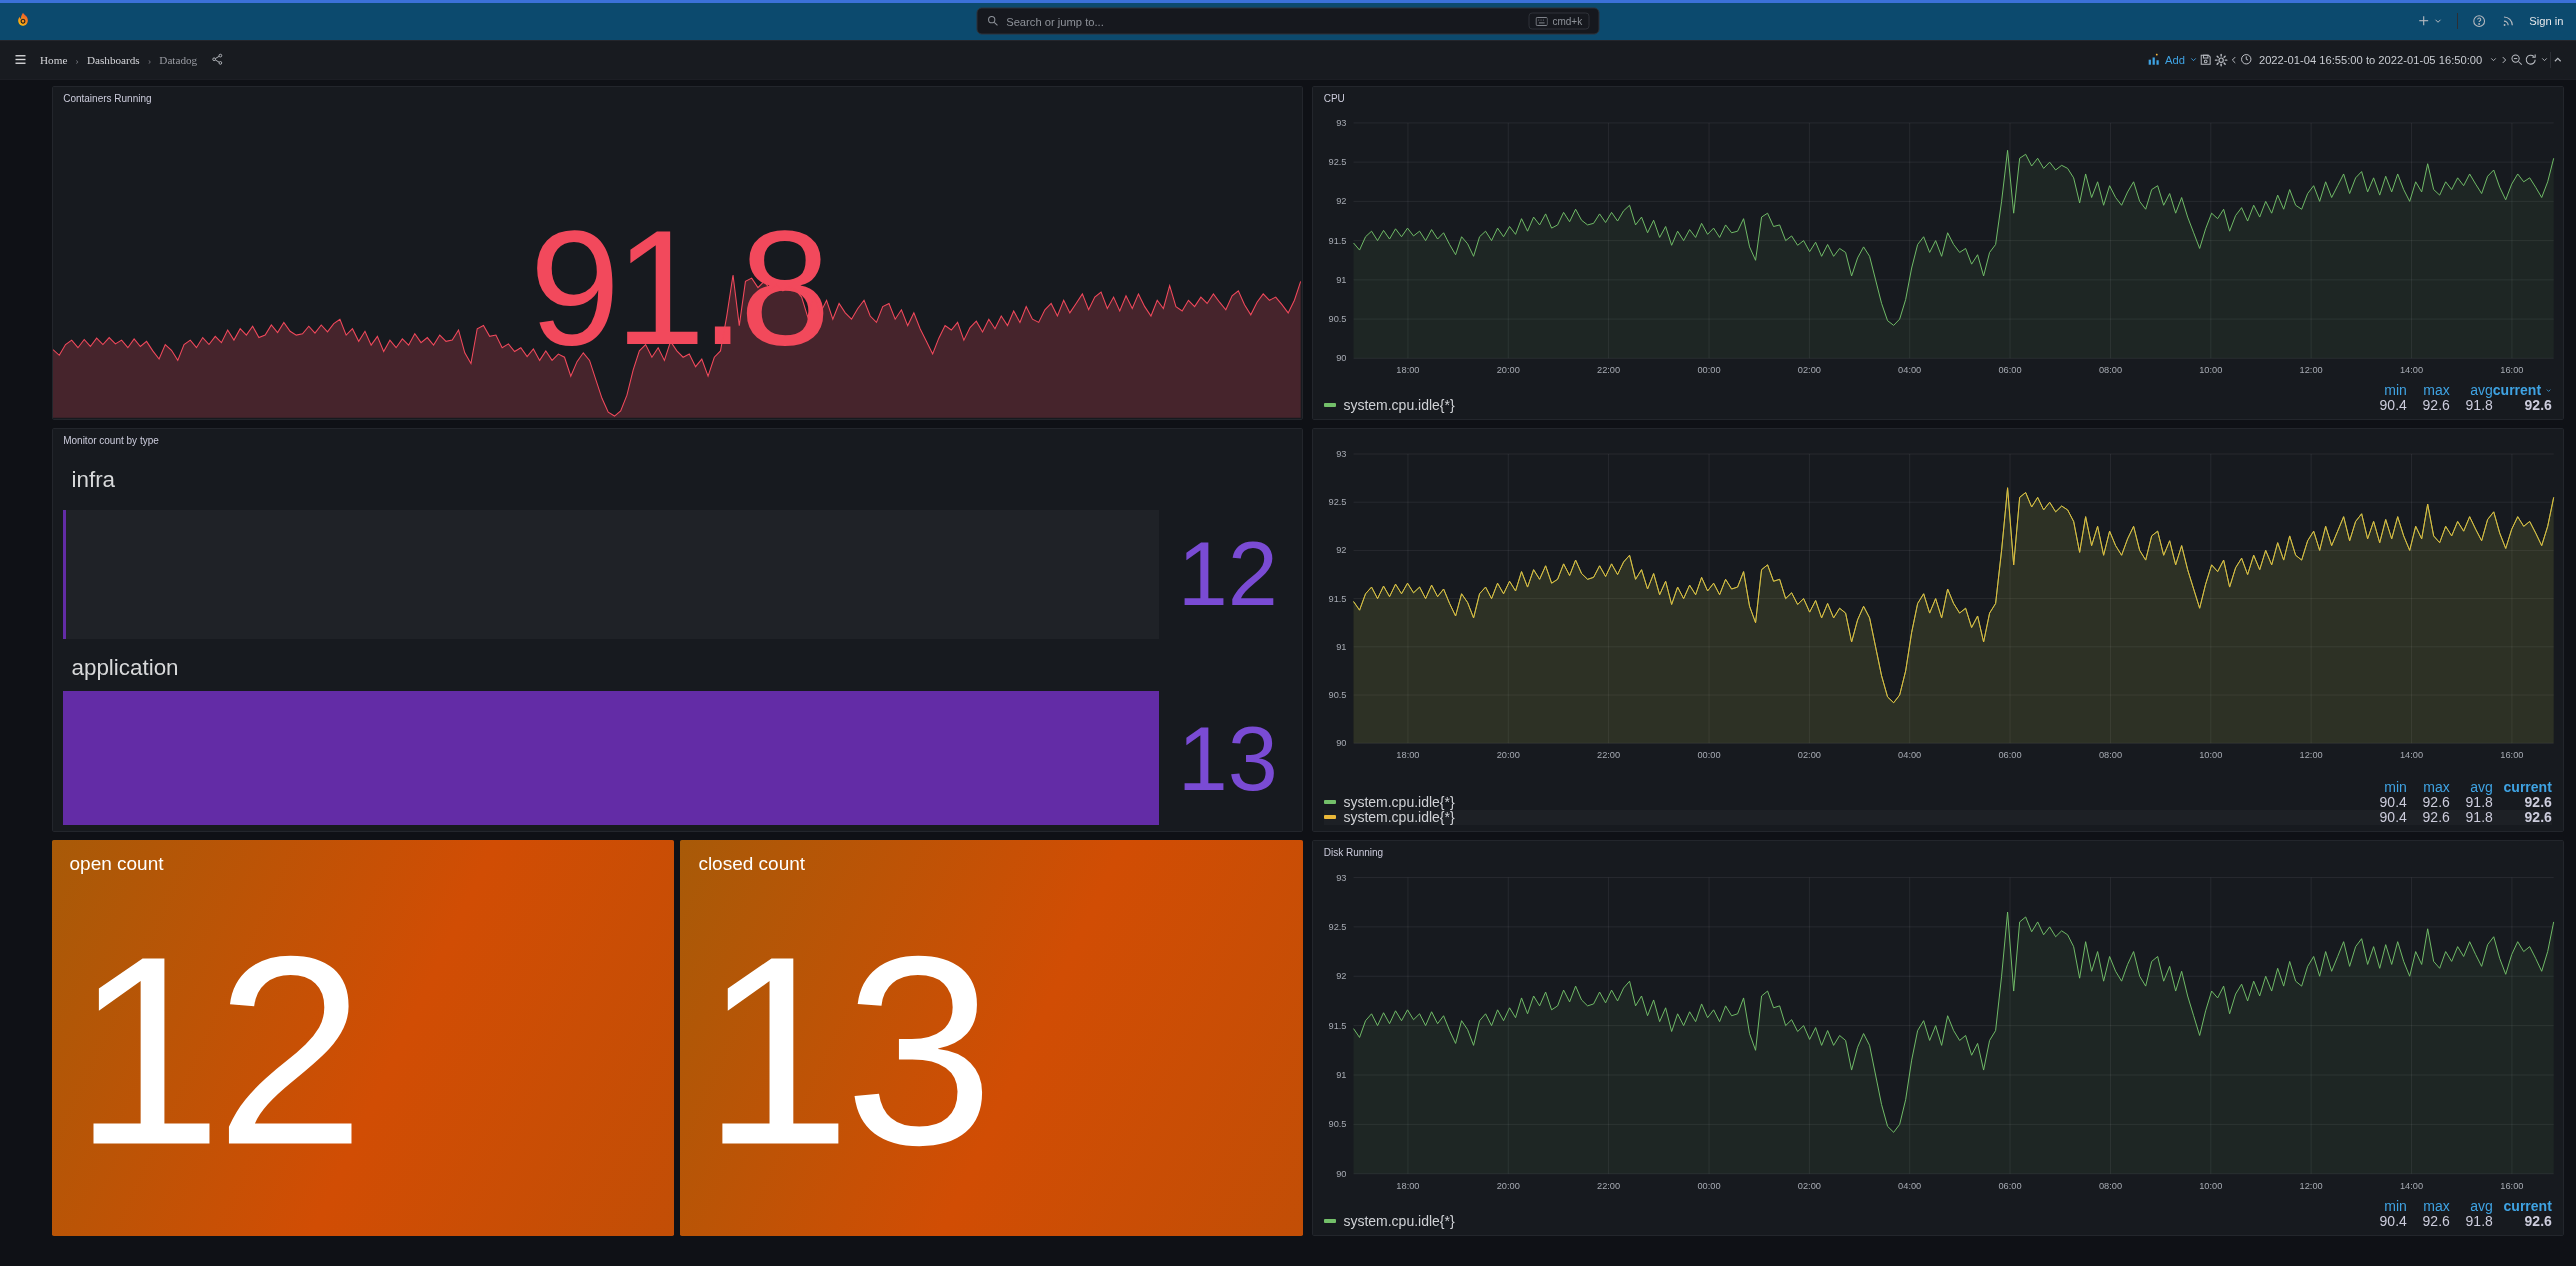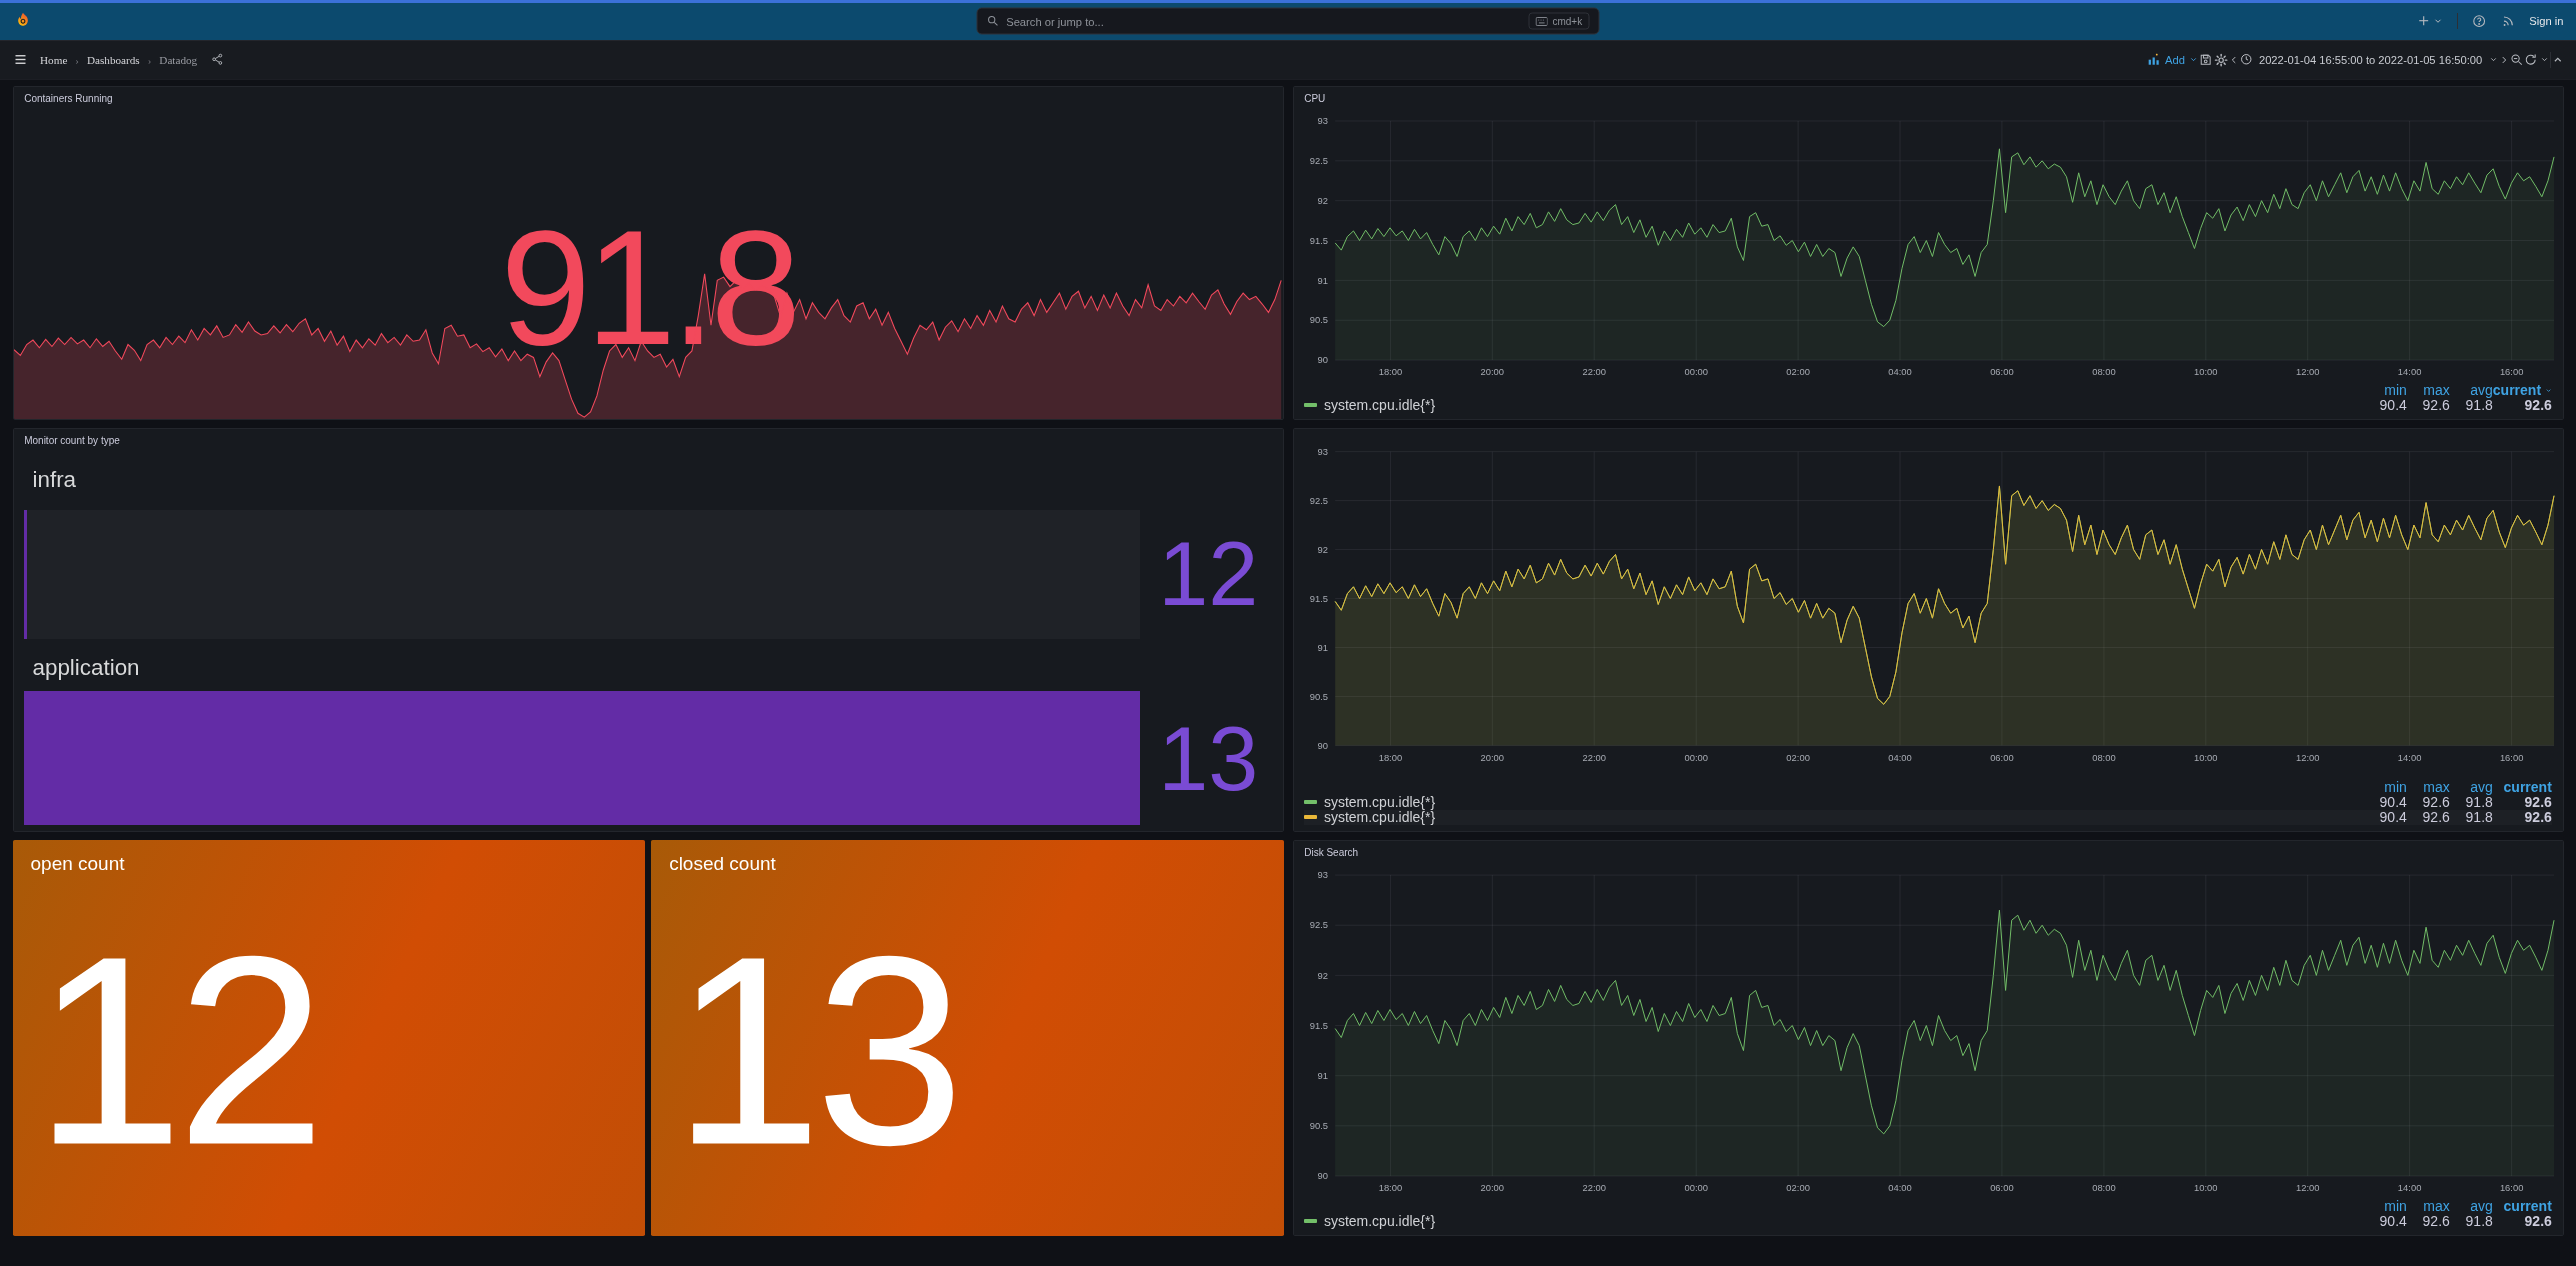--- a/index.html
+++ b/index.html
@@ -45,20 +45,21 @@
   .timebtn { display:flex; align-items:center; gap:6.3px; color:#c9ccd2; font-size:11.2px; cursor:pointer; }
 
   
   .content {
     padding:6.3px 12.5px 0;
     display:grid;
     grid-template-columns:1fr 1fr;
     grid-template-rows:334px 404px 396px;
     gap:8px 9px;
     grid-template-areas:"containers cpu" "monitor memory" "bottomleft disk";
+    margin-left:39px;
   }
   .panel {
     background:#171a1f; border:0.9px solid #23262c; border-radius:1.8px;
     position:relative; overflow:hidden; display:flex; flex-direction:column;
   }
   .ptitle { height:23px; padding:6.3px 10.7px 0; font-size:10px; font-weight:500; color:#ccccdc; flex:0 0 auto; }
   svg.chart { flex:1 1 auto; width:100%; min-height:0; display:block; }
 
   
   .legend { flex:0 0 auto; padding:0 10.7px 6.3px; font-size:14px; }
@@ -455,21 +456,21 @@
       <div class="ostat-title">open count</div>
       <div class="ostat-value">12</div>
     </section>
     <section class="ostat">
       <div class="ostat-title">closed count</div>
       <div class="ostat-value">13</div>
     </section>
   </div>
 
   <section class="panel" style="grid-area:disk">
-    <div class="ptitle">Disk Search</div>
+    <div class="ptitle">Disk Running</div>
     <svg class="chart" viewBox="0 0 1417 373">
         <line x1="107.6533" y1="12" x2="107.6533" y2="348" stroke="rgba(204,204,220,0.10)"></line>
         <text x="107.6533" y="365" text-anchor="middle" fill="#a6aab2" font-size="10.5">18:00</text>
         <line x1="221.4329" y1="12" x2="221.4329" y2="348" stroke="rgba(204,204,220,0.10)"></line>
         <text x="221.4329" y="365" text-anchor="middle" fill="#a6aab2" font-size="10.5">20:00</text>
         <line x1="335.2125" y1="12" x2="335.2125" y2="348" stroke="rgba(204,204,220,0.10)"></line>
         <text x="335.2125" y="365" text-anchor="middle" fill="#a6aab2" font-size="10.5">22:00</text>
         <line x1="449.12820000000005" y1="12" x2="449.12820000000005" y2="348" stroke="rgba(204,204,220,0.10)"></line>
         <text x="449.12820000000005" y="365" text-anchor="middle" fill="#a6aab2" font-size="10.5">00:00</text>
         <line x1="562.9078000000001" y1="12" x2="562.9078000000001" y2="348" stroke="rgba(204,204,220,0.10)"></line>

